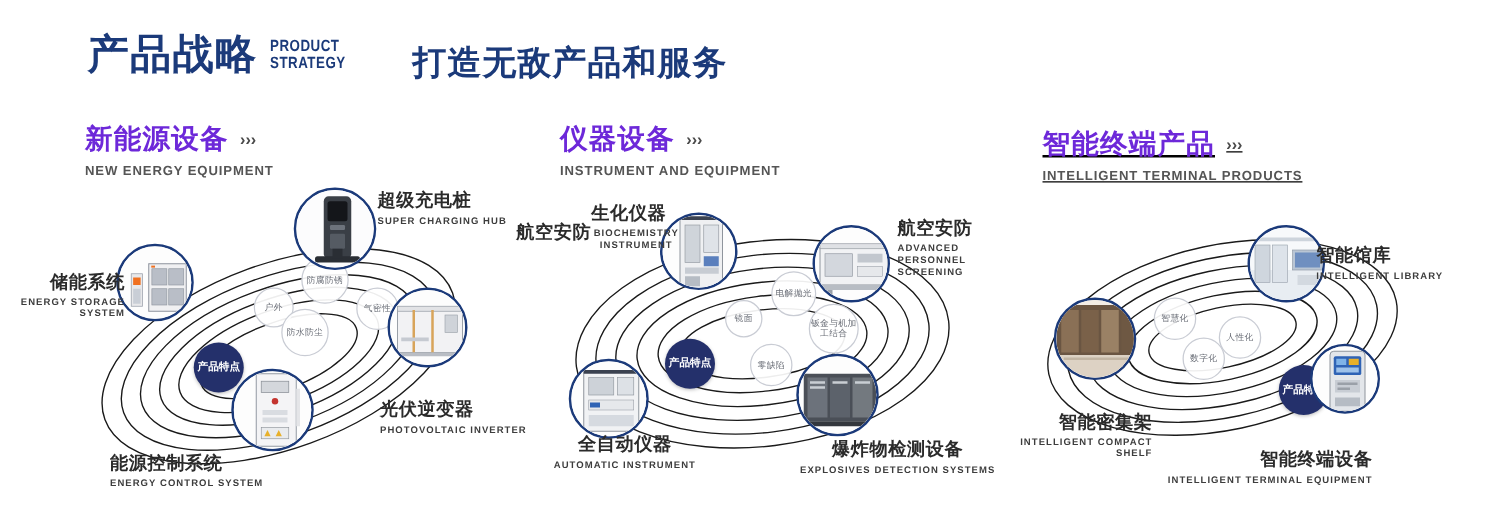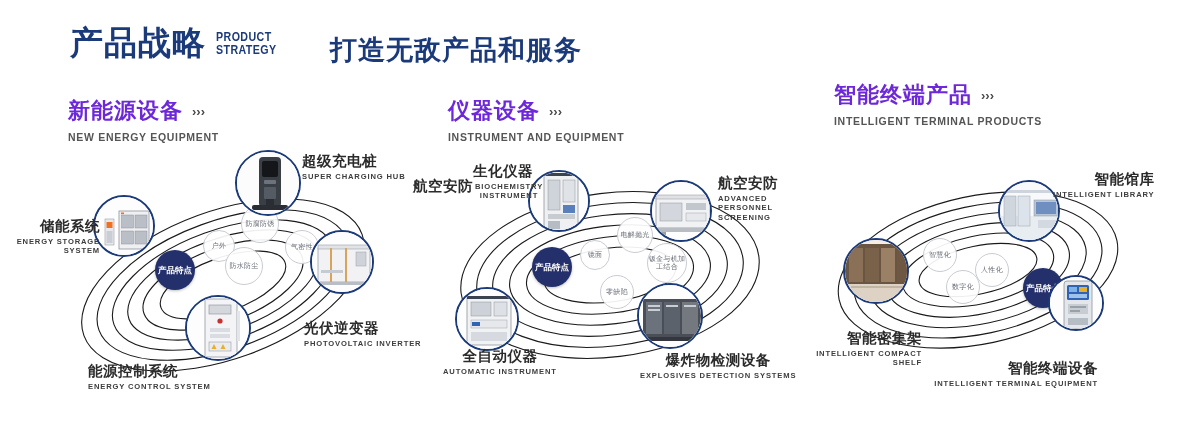--- a/index.html
+++ b/index.html
@@ -44,21 +44,21 @@
   .node .ph{position:absolute;left:0;top:0;width:100%;height:100%;}
 
   .feat{position:absolute;border-radius:50%;background:rgba(255,255,255,0.92);
         border:1px solid #c9ccd4;box-sizing:border-box;display:flex;
         align-items:center;justify-content:center;text-align:center;
         color:#6b6f78;font-size:7px;line-height:1.18;letter-spacing:0.3px;
         font-family:"DejaVu Sans",sans-serif;}
   .core{position:absolute;border-radius:50%;background:#24306b;
         display:flex;align-items:center;justify-content:center;text-align:center;
         color:#ffffff;font-size:8.5px;font-weight:bold;line-height:1.2;
-        font-family:"DejaVu Sans",sans-serif;box-shadow:0 1px 3px rgba(0,0,0,.25);}
+        font-family:"DejaVu Sans",sans-serif;box-shadow:0 1px 3px rgba(0,0,0,.25);margin-top:24px;}
 
   .lbl{position:absolute;}
   .lbl .cn{font-size:14.5px;font-weight:bold;color:#2b2b2b;letter-spacing:0.5px;
            font-family:"DejaVu Sans",sans-serif;white-space:nowrap;line-height:1.15;}
   .lbl .en{font-size:7.6px;color:#3d3d3d;letter-spacing:0.85px;font-weight:bold;
            line-height:1.25;margin-top:2px;white-space:nowrap;}
   .lbl.r{text-align:right;}
   .lbl.r .cn,.lbl.r .en{text-align:right;}
   .lbl.c{text-align:center;}
   .lbl.c .cn,.lbl.c .en{text-align:center;}
@@ -87,21 +87,21 @@
   </div>
 
   <div class="sec" style="left:448px;top:96px;">
     <div class="row">
       <span class="sec-cn">仪器设备</span>
       <span class="chev">›››</span>
     </div>
     <div class="sec-en">INSTRUMENT AND EQUIPMENT</div>
   </div>
 
-  <div class="sec" style="left:834px;top:80px;">
+  <div class="sec" style="left:834px;top:100px;text-decoration:underline;">
     <div class="row">
       <span class="sec-cn">智能终端产品</span>
       <span class="chev">›››</span>
     </div>
     <div class="sec-en">INTELLIGENT TERMINAL PRODUCTS</div>
   </div>
 
   <div class="cluster" style="left:45px;top:155px;width:360px;height:230px;">
 
     <svg class="rings" width="360" height="230" viewBox="0 0 360 230">
@@ -371,21 +371,21 @@
           <rect x="20" y="8" width="14" height="34" fill="#7a6149"></rect>
           <rect x="36" y="8" width="14" height="34" fill="#9a8165"></rect>
           <rect x="52" y="8" width="12" height="34" fill="#6e5843"></rect>
           <rect x="0" y="44" width="66" height="22" fill="#ddd2c4"></rect>
           <rect x="6" y="46" width="54" height="2" fill="#c2b5a3"></rect>
         </svg>
       </div>
     </div>
   </div>
 
-  <div class="lbl" style="left:1053px;top:171px;text-align:right;">
+  <div class="lbl" style="left:1053px;top:197px;">
     <div class="cn">智能馆库</div>
     <div class="en">INTELLIGENT LIBRARY</div>
   </div>
 
   <div class="lbl r" style="left:918px;top:360px;width:180px;">
     <div class="cn">智能终端设备</div>
     <div class="en">INTELLIGENT TERMINAL EQUIPMENT</div>
   </div>
 
   <div class="lbl r" style="left:802px;top:330px;width:120px;">

